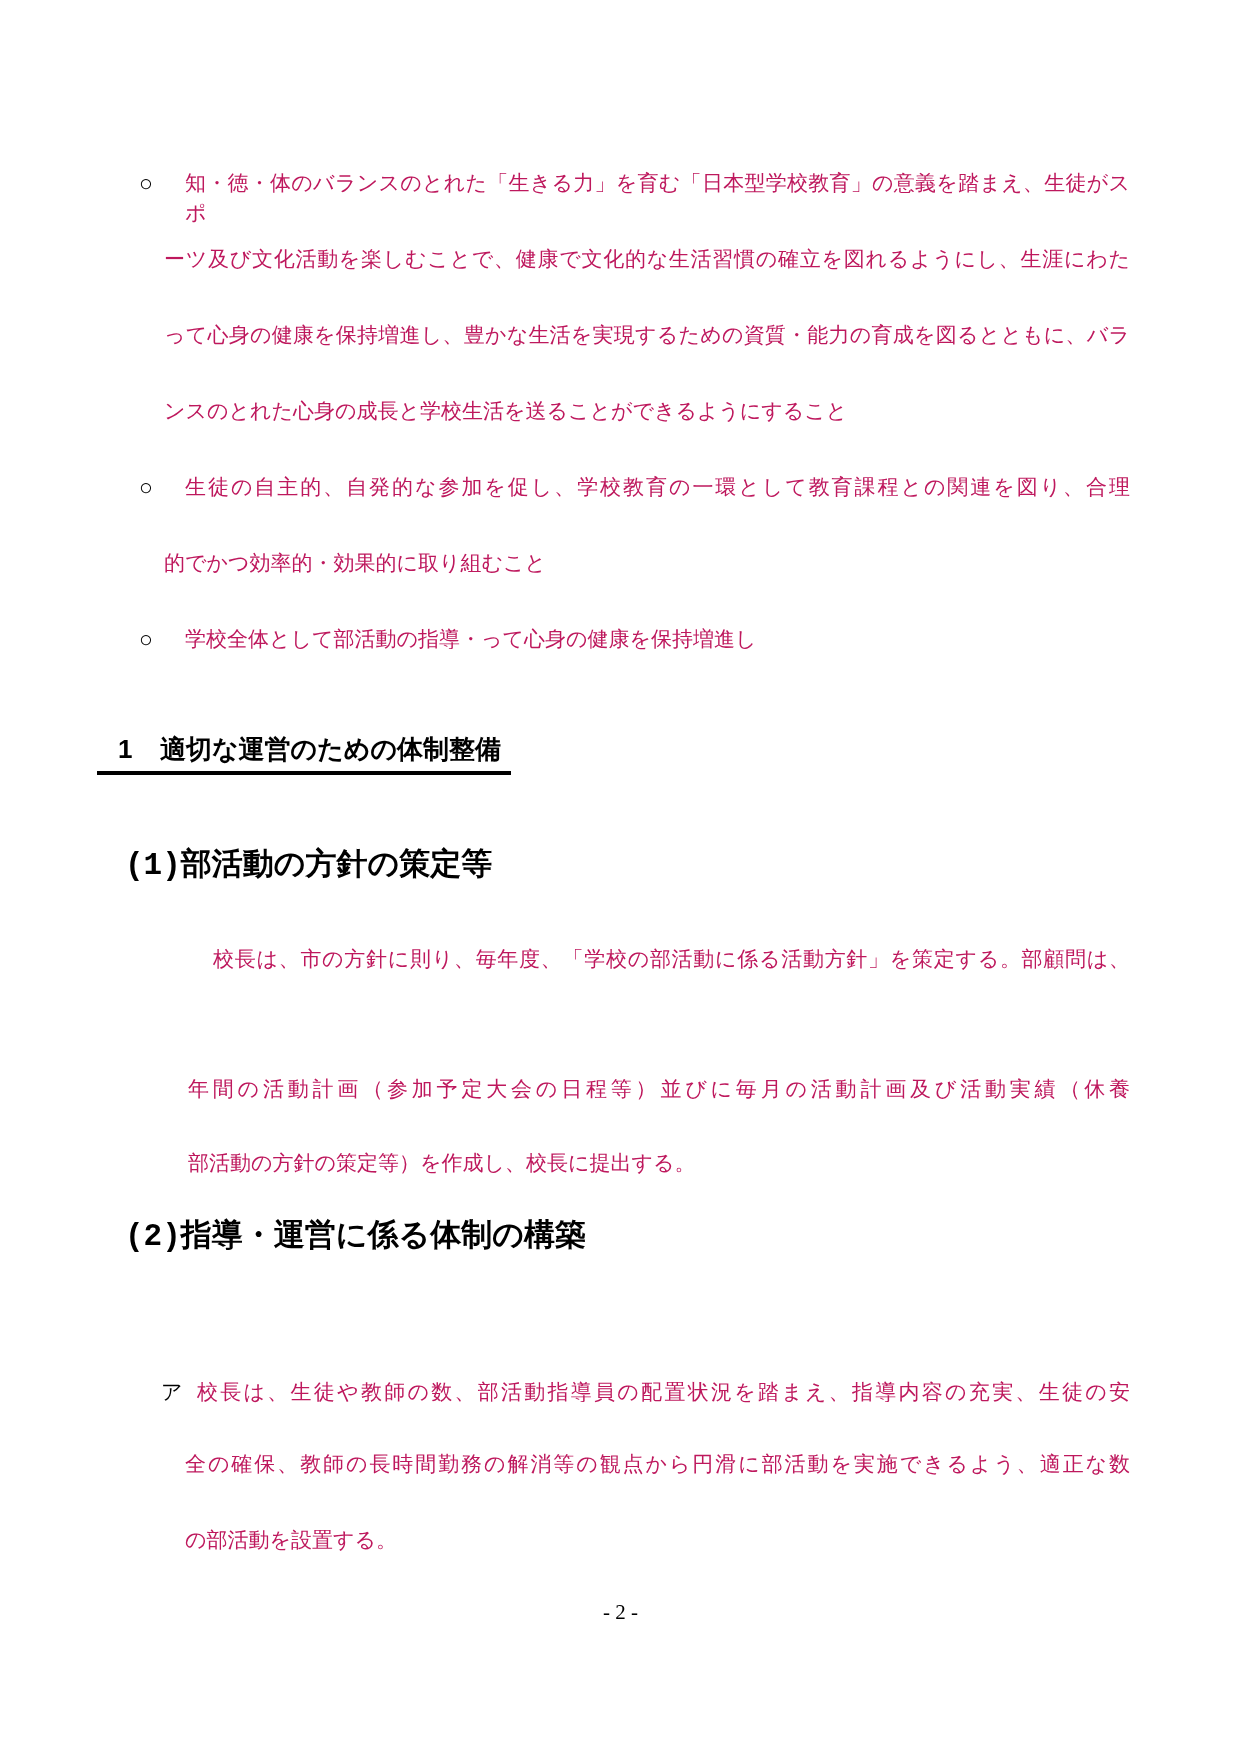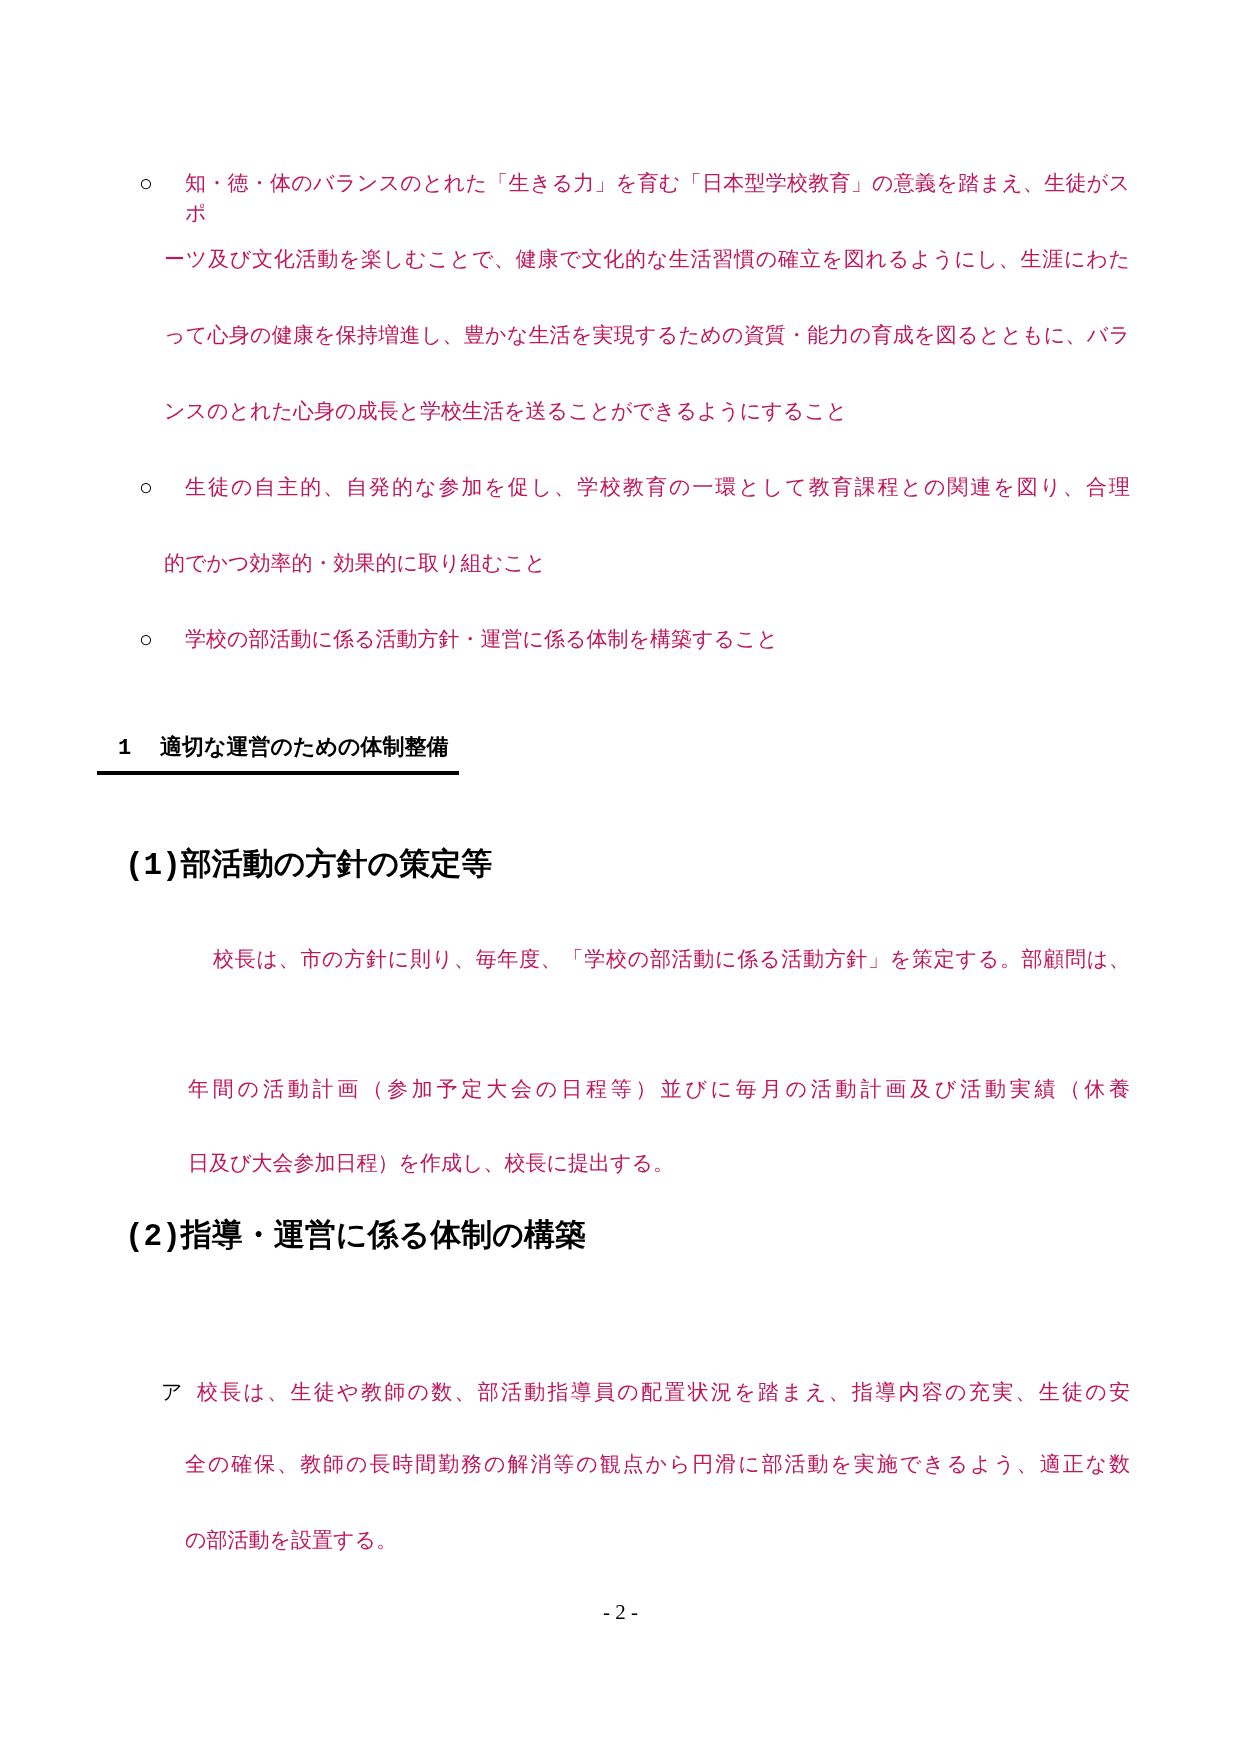--- a/index.html
+++ b/index.html
@@ -31,27 +31,26 @@
     text-justify: inter-character;
   }
   .marker {
     position: absolute;
     font-size: 23px;
     line-height: 30px;
     color: #000000;
   }
   .heading {
     position: absolute;
-    font-size: 22px;
+    font-size: 26px;
     line-height: 32px;
     font-weight: bold;
     border-bottom: 4px solid #000000;
     padding: 0 10px 6px 21px;
     white-space: nowrap;
-    font-family: Liberation Mono, monospace;
   }
   .heading .hnum {
     display: inline-block;
     min-width: 42px;
   }
   .sub {
     position: absolute;
     font-size: 31px;
     line-height: 30px;
     font-weight: bold;
@@ -84,33 +83,33 @@
   <div class="ln j" style="left:185px; top:168px; width:945px">知・徳・体のバランスのとれた「生きる力」を育む「日本型学校教育」の意義を踏まえ、生徒がスポ</div>
   <div class="ln j" style="left:164px; top:244px; width:966px">ーツ及び文化活動を楽しむことで、健康で文化的な生活習慣の確立を図れるようにし、生涯にわた</div>
   <div class="ln" style="left:164px; top:396px">ンスのとれた心身の成長と学校生活を送ることができるようにすること</div>
   <div class="ln j" style="left:164px; top:320px; width:966px">って心身の健康を保持増進し、豊かな生活を実現するための資質・能力の育成を図るとともに、バラ</div>
 
   <span class="marker" style="left:139px; top:472px">○</span>
   <div class="ln j" style="left:185px; top:472px; width:945px">生徒の自主的、自発的な参加を促し、学校教育の一環として教育課程との関連を図り、合理</div>
   <div class="ln" style="left:164px; top:548px">的でかつ効率的・効果的に取り組むこと</div>
 
   <span class="marker" style="left:139px; top:624px">○</span>
-  <div class="ln" style="left:185px; top:624px">学校の部活動に係る活動方針・運営に係る体制を構築すること</div>
+  <div class="ln" style="left:185px; top:624px">学校全体として部活動の指導・って心身の健康を保持増進し</div>
 
   <div class="heading" style="left:97px; top:733px">
     <span class="hnum">1</span><span>適切な運営のための体制整備</span>
   </div>
 
   <div class="sub" style="left:125px; top:851px">
     <span class="snum">(1)</span><span>部活動の方針の策定等</span>
   </div>
 
   <div class="ln j" style="left:213px; top:944px; width:917px">校長は、市の方針に則り、毎年度、「学校の部活動に係る活動方針」を策定する。部顧問は、</div>
   <div class="ln j" style="left:188px; top:1074px; width:942px">年間の活動計画（参加予定大会の日程等）並びに毎月の活動計画及び活動実績（休養</div>
-  <div class="ln" style="left:188px; top:1148px">日及び大会参加日程）を作成し、校長に提出する。</div>
+  <div class="ln" style="left:188px; top:1148px">部活動の方針の策定等）を作成し、校長に提出する。</div>
 
   <div class="sub" style="left:125px; top:1222px">
     <span class="snum">(2)</span><span>指導・運営に係る体制の構築</span>
   </div>
 
   <span class="marker" style="left:161px; top:1377px; font-size:21px">ア</span>
   <div class="ln j" style="left:197px; top:1377px; width:933px">校長は、生徒や教師の数、部活動指導員の配置状況を踏まえ、指導内容の充実、生徒の安</div>
   <div class="ln j" style="left:185px; top:1449px; width:945px">全の確保、教師の長時間勤務の解消等の観点から円滑に部活動を実施できるよう、適正な数</div>
   <div class="ln" style="left:185px; top:1525px">の部活動を設置する。</div>
 

